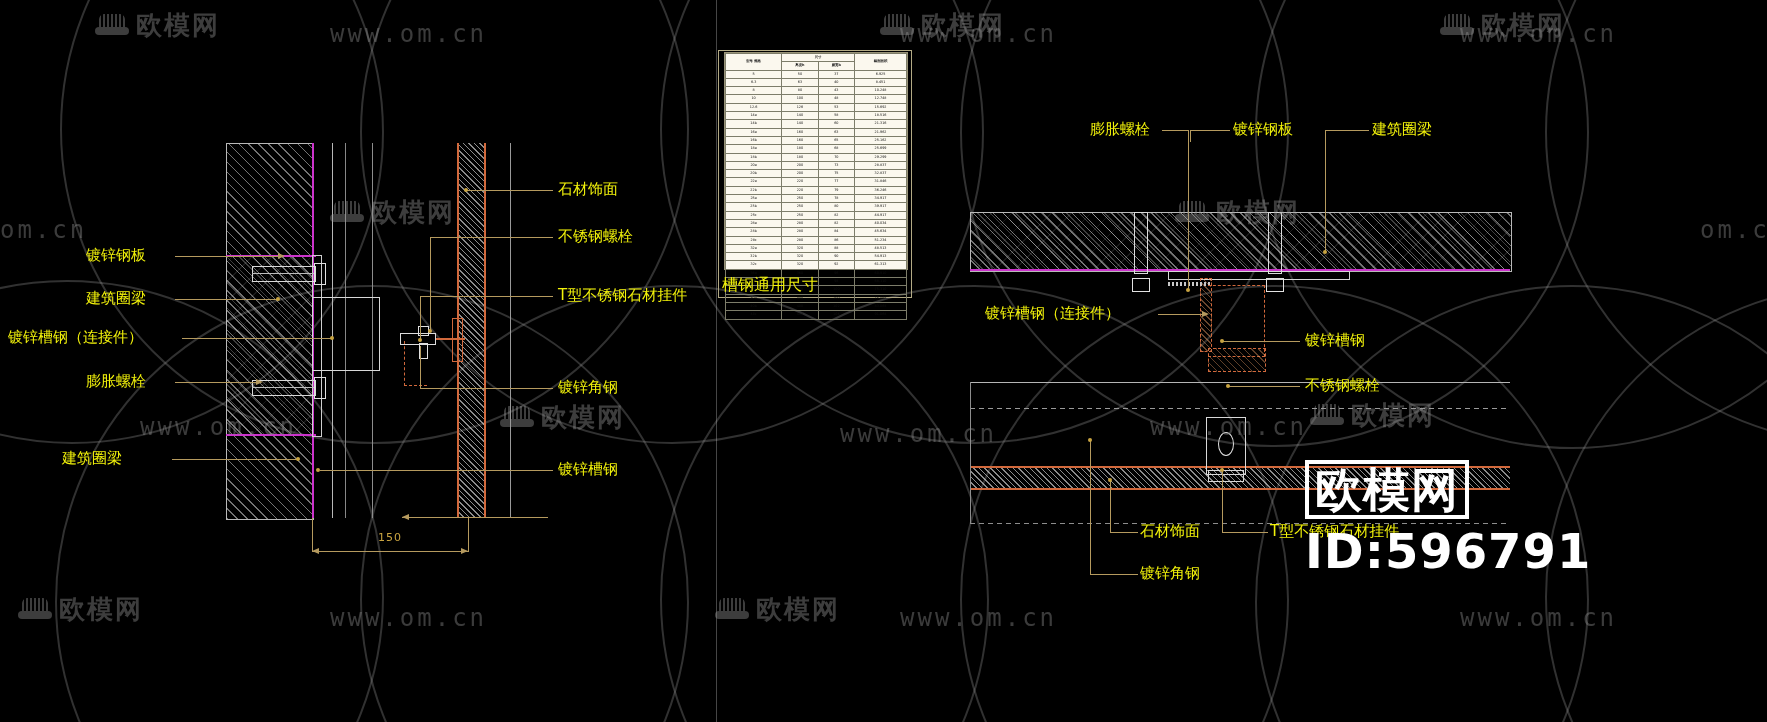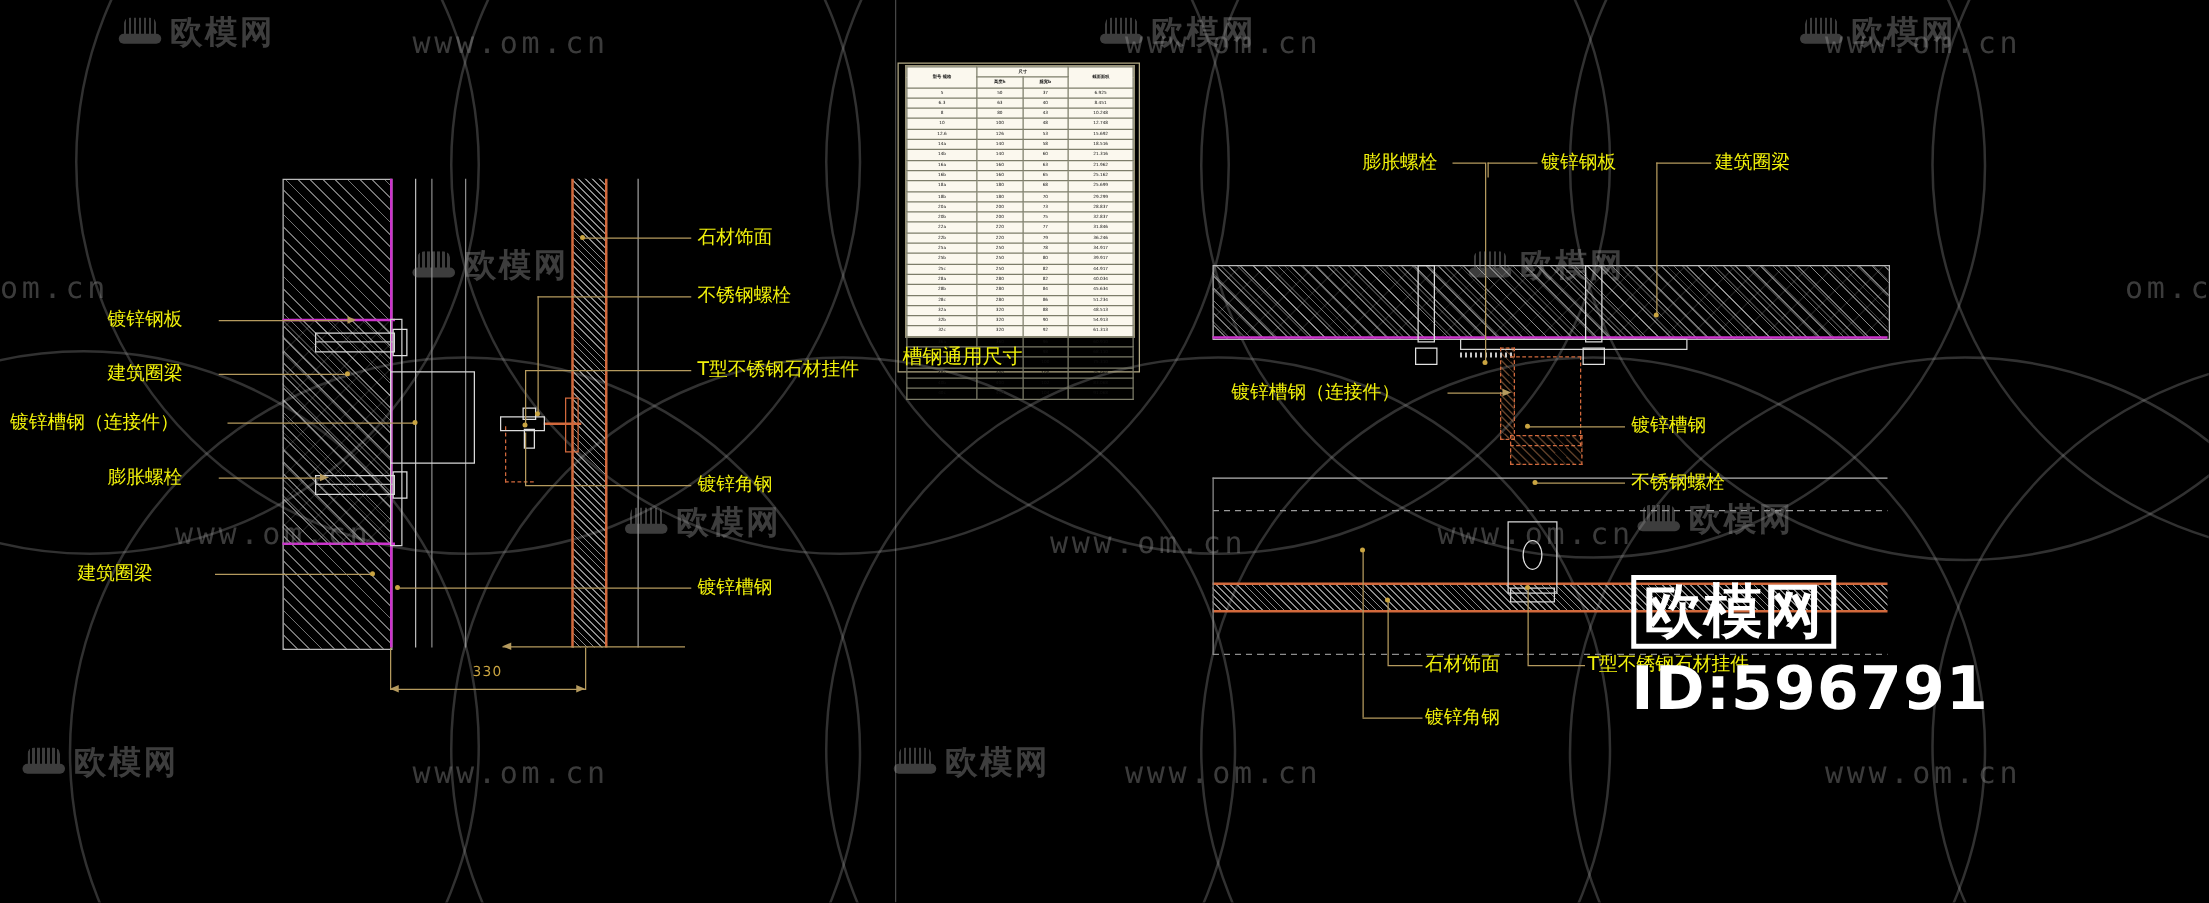--- a/index.html
+++ b/index.html
@@ -176,21 +176,21 @@
     <div class="leader" style="left:320px;top:470px;width:233px;"></div>
     <div class="dot" style="left:316px;top:468px;"></div>
   </div>
 
   <div>
     <div class="leaderv" style="left:312px;top:518px;height:34px;"></div>
     <div class="leaderv" style="left:468px;top:518px;height:34px;"></div>
     <div class="leader" style="left:312px;top:551px;width:156px;"></div>
     <div class="arrowL" style="left:312px;top:548px;"></div>
     <div class="arrowR" style="left:461px;top:548px;"></div>
-    <span class="dim-txt" style="left:378px;top:531px;">330</span>
+    <span class="dim-txt" style="left:378px;top:531px;">150</span>
   </div>
 
   <div class="leader" style="left:402px;top:517px;width:146px;"></div>
   <div class="arrowL" style="left:402px;top:514px;"></div>
 
   <div class="tbl-frame" style="left:718px;top:50px;width:192px;height:246px;"></div>
   <div class="tbl-wrap" style="left:724px;top:52px;width:182px;height:216px;">
     <table class="tbl">
       <thead>
         <tr>

